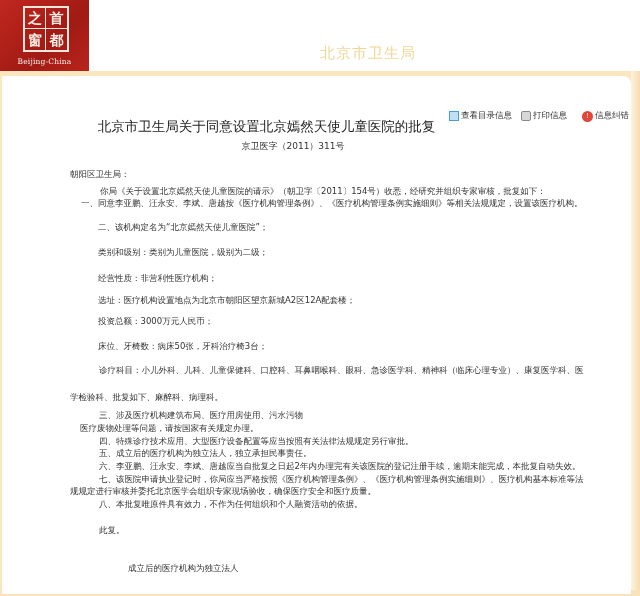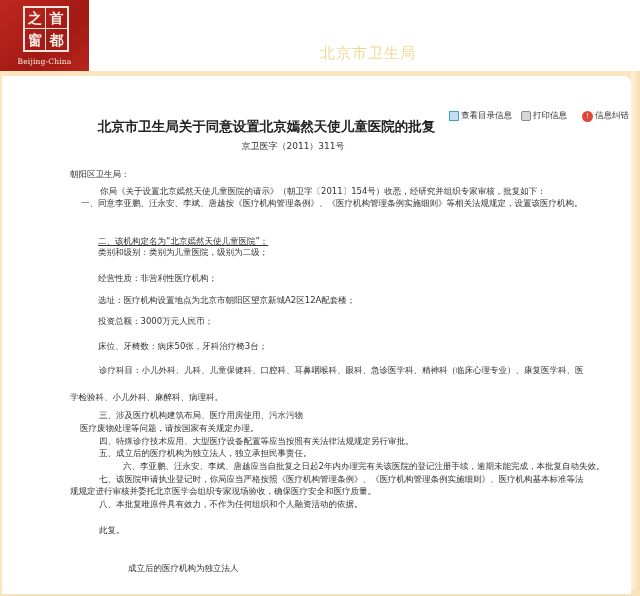--- a/index.html
+++ b/index.html
@@ -22,21 +22,21 @@
   .frame-right { position: absolute; right: 0; top: 0; width: 9px; height: 525px; background: linear-gradient(90deg, #fdf3e0, #f8dcae); }
   .frame-bottom { position: absolute; left: 0; bottom: 0; width: 640px; height: 6px; background: #f8e3bc; }
 
   .tools { position: absolute; top: 90px; left: 449px; display: flex; align-items: center; font-family: "DejaVu Serif", serif; font-size: 8.5px; color: #333; }
   .tool { display: flex; align-items: center; margin-right: 9px; cursor: pointer; margin-top: 20px; }
   .tool-icon { width: 10px; height: 10px; margin-right: 2px; display: inline-block; }
   .ico-list { background: #bfe0f4; border: 1px solid #4a9bd1; }
   .ico-print { background: #d8d8d8; border: 1px solid #888; border-radius: 2px; }
   .ico-err { background: #e0463a; border-radius: 50%; color: #fff; font-size: 7px; text-align: center; line-height: 10px; width: 11px; height: 11px; }
 
-  .doc-title { position: absolute; top: 118px; left: 0; width: 513px; text-align: center; padding-left: 20px; font-family: "DejaVu Serif", serif; font-weight: bold; font-size: 13.5px; color: #222; }
+  .doc-title { position: absolute; top: 118px; left: 0; width: 513px; text-align: center; padding-left: 20px; font-family: "DejaVu Serif", serif; font-weight: normal; font-size: 13.5px; color: #222; }
   .doc-number { position: absolute; top: 140px; left: 0; width: 564px; text-align: center; padding-left: 22px; font-size: 9px; color: #333; }
 
   .body-text { position: absolute; font-size: 8.5px; color: #333; white-space: nowrap; line-height: 1.2; }
 </style>
 </head>
 <body>
 
 <div class="header">
   <div class="logo">
     <div class="logo-box">
@@ -70,30 +70,30 @@
     <span>信息纠错</span>
   </div>
 </div>
 
 <div class="doc-title">北京市卫生局关于同意设置北京嫣然天使儿童医院的批复</div>
 <div class="doc-number">京卫医字（2011）311号</div>
 
 <div class="body-text" style="left:70px; top:169px;">朝阳区卫生局：</div>
 <div class="body-text" style="left:100px; top:186px;">你局《关于设置北京嫣然天使儿童医院的请示》（朝卫字〔2011〕154号）收悉，经研究并组织专家审核，批复如下：</div>
 <div class="body-text" style="left:81px; top:198px;">一、同意李亚鹏、汪永安、李斌、唐越按《医疗机构管理条例》、《医疗机构管理条例实施细则》等相关法规规定，设置该医疗机构。</div>
-<div class="body-text" style="left:98px; top:236px;text-decoration:underline;">二、该机构定名为“北京嫣然天使儿童医院”；</div>
+<div class="body-text" style="left:98px; top:222px;">二、该机构定名为“北京嫣然天使儿童医院”；</div>
 <div class="body-text" style="left:98px; top:247px;">类别和级别：类别为儿童医院，级别为二级；</div>
 <div class="body-text" style="left:98px; top:273px;">经营性质：非营利性医疗机构；</div>
 <div class="body-text" style="left:98px; top:295px;">选址：医疗机构设置地点为北京市朝阳区望京新城A2区12A配套楼；</div>
 <div class="body-text" style="left:98px; top:316px;">投资总额：3000万元人民币；</div>
 <div class="body-text" style="left:98px; top:341px;">床位、牙椅数：病床50张，牙科治疗椅3台；</div>
 <div class="body-text" style="left:99px; top:365px;">诊疗科目：小儿外科、儿科、儿童保健科、口腔科、耳鼻咽喉科、眼科、急诊医学科、精神科（临床心理专业）、康复医学科、医</div>
-<div class="body-text" style="left:70px; top:392px;">学检验科、小儿外科、麻醉科、病理科。</div>
+<div class="body-text" style="left:70px; top:392px;">学检验科、批复如下、麻醉科、病理科。</div>
 <div class="body-text" style="left:99px; top:410px;">三、涉及医疗机构建筑布局、医疗用房使用、污水污物</div>
 <div class="body-text" style="left:80px; top:423px;">医疗废物处理等问题，请按国家有关规定办理。</div>
 <div class="body-text" style="left:99px; top:436px;">四、特殊诊疗技术应用、大型医疗设备配置等应当按照有关法律法规规定另行审批。</div>
 <div class="body-text" style="left:99px; top:448px;">五、成立后的医疗机构为独立法人，独立承担民事责任。</div>
-<div class="body-text" style="left:99px; top:461px;margin-left:24px;">六、李亚鹏、汪永安、李斌、唐越应当自批复之日起2年内办理完有关该医院的登记注册手续，逾期未能完成，本批复自动失效。</div>
+<div class="body-text" style="left:99px; top:461px;">六、李亚鹏、汪永安、李斌、唐越应当自批复之日起2年内办理完有关该医院的登记注册手续，逾期未能完成，本批复自动失效。</div>
 <div class="body-text" style="left:99px; top:474px;">七、该医院申请执业登记时，你局应当严格按照《医疗机构管理条例》、《医疗机构管理条例实施细则》、医疗机构基本标准等法</div>
 <div class="body-text" style="left:70px; top:486px;">规规定进行审核并委托北京医学会组织专家现场验收，确保医疗安全和医疗质量。</div>
 <div class="body-text" style="left:99px; top:499px;">八、本批复唯原件具有效力，不作为任何组织和个人融资活动的依据。</div>
 <div class="body-text" style="left:99px; top:517px;margin-top:8px;">此复。</div>
 <div class="body-text" style="left:128px; top:563px;">成立后的医疗机构为独立法人</div>
 
 </body></html>

